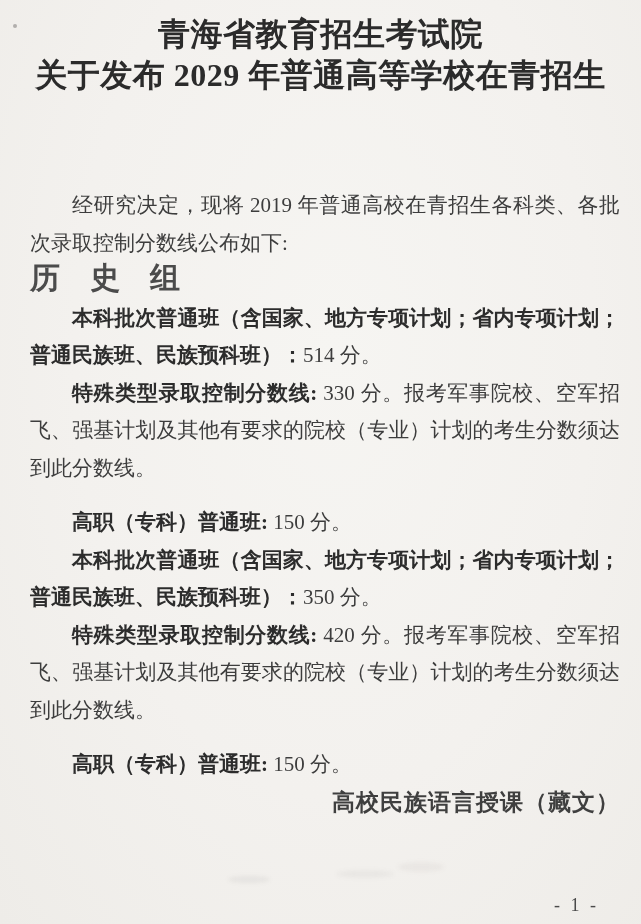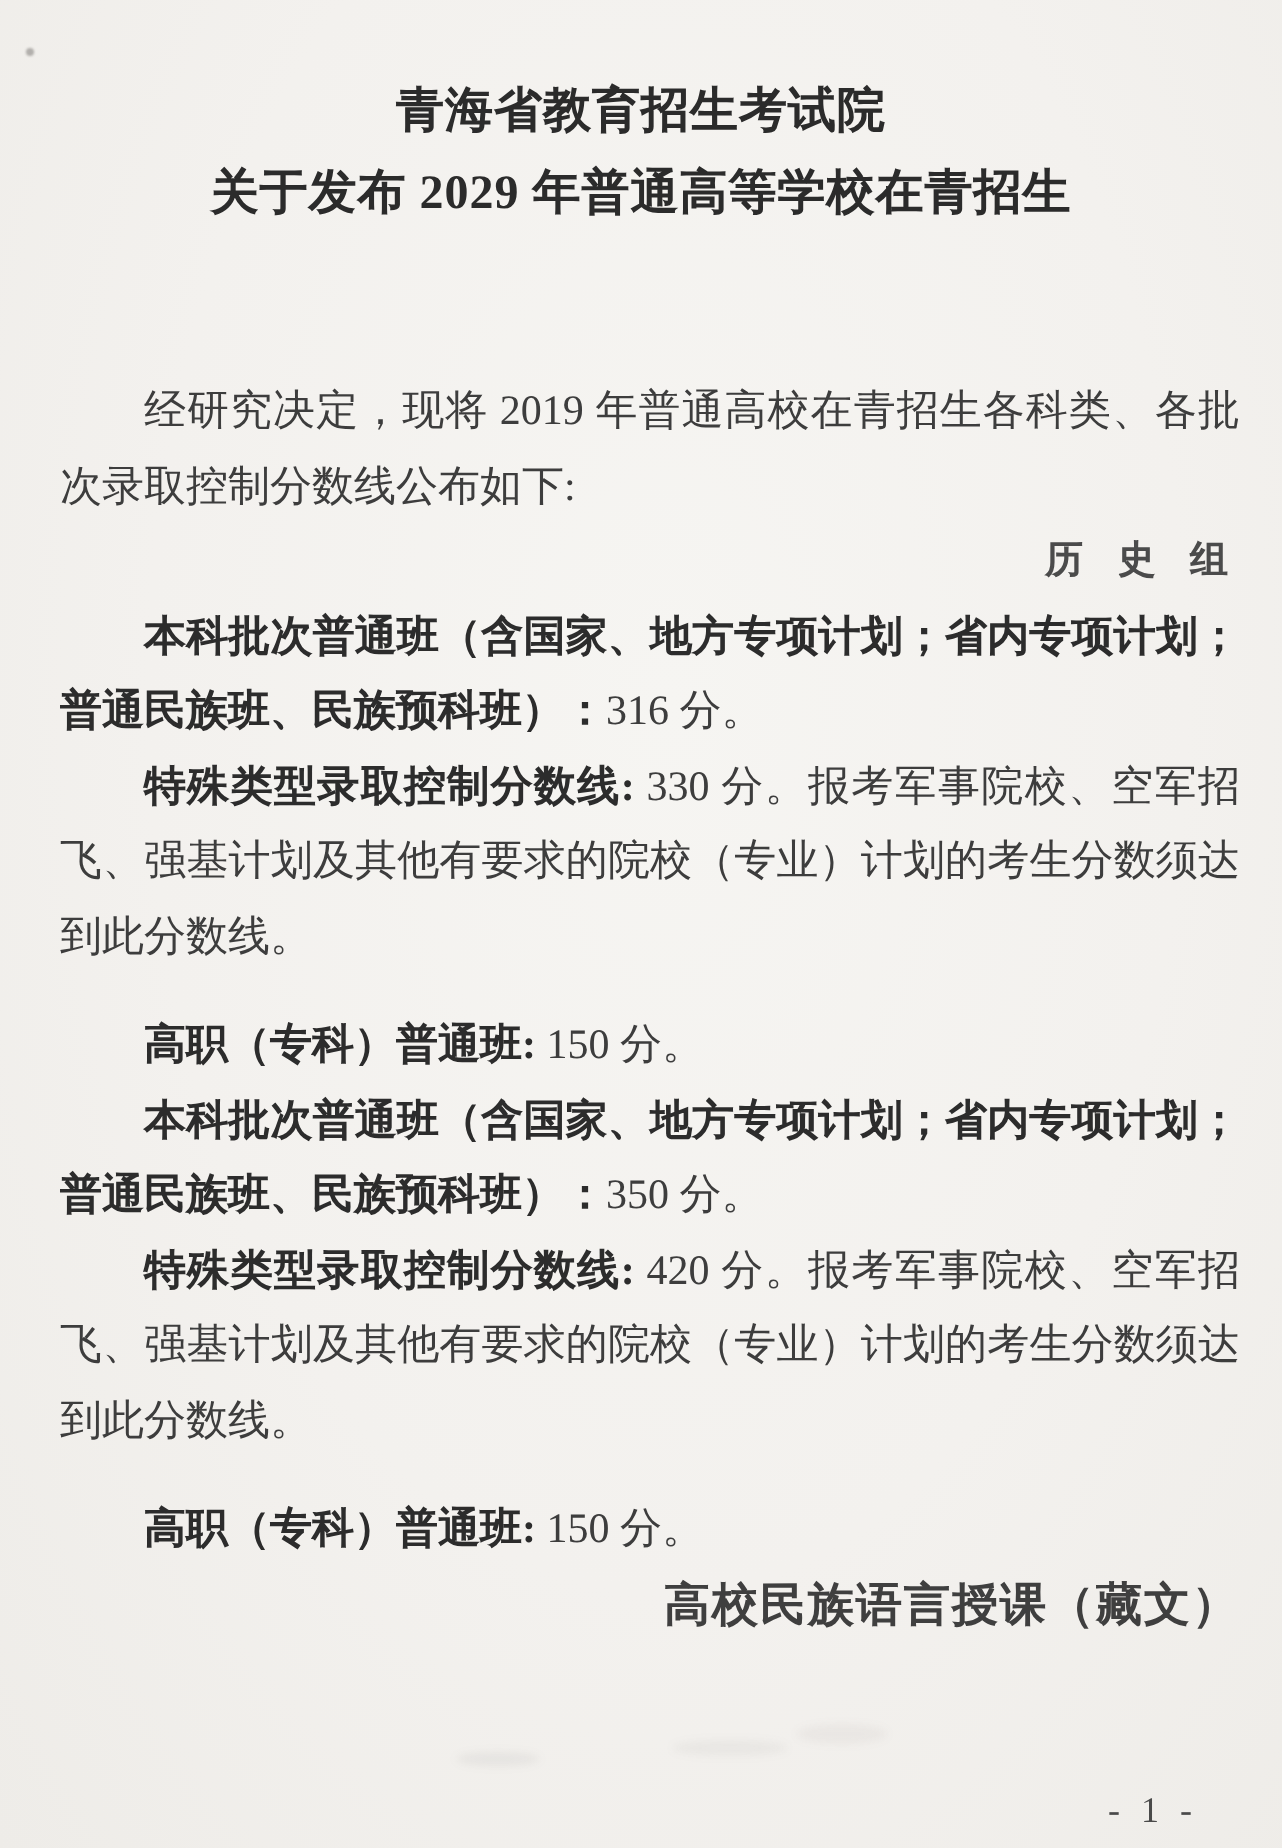--- a/index.html
+++ b/index.html
@@ -9,49 +9,49 @@
     height: 924px;
     margin: 0 auto;
     background:
       radial-gradient(ellipse at 52% 38%, #f6f5f2 0%, #f3f1ee 55%, #eeece8 100%);
     font-family: "Liberation Serif", "DejaVu Serif", serif;
     color: #3a3a3a;
     overflow: hidden;
   }
   
   .doc-title {
-    padding-top: 36px;
+    padding-top: 14px;
     text-align: center;
     font-weight: 700;
-    font-size: 24px;
+    font-size: 32px;
     line-height: 41px;
     color: #2b2b2b;
     letter-spacing: 0.5px;
   }
   
   .doc-body {
     position: absolute;
     left: 30px;
     top: 187px;
     width: 590px;
     font-size: 21px;
     line-height: 37.5px;
     color: #3d3d3d;
   }
   .ln { white-space: nowrap; }
   .ind { text-indent: 2em; }
   .full { text-align: justify; text-align-last: justify; }
   .b { font-weight: 700; color: #2c2c2c; }
   .group-heading {
     margin: 0;
-    font-family: Liberation Sans, sans-serif;
+    font-family: Liberation Mono, monospace;
     font-weight: 700;
-    font-size: 19px;
+    font-size: 30px;
     line-height: 37.5px;
-    text-align: right;
+    text-align: left;
     letter-spacing: 6px;
     color: #4b4b4b;
     white-space: nowrap;
   }
   .minority-heading {
     margin: 0;
     font-family: "Liberation Sans", "DejaVu Sans", sans-serif;
     font-weight: 600;
     font-size: 23px;
     line-height: 37.5px;
@@ -100,21 +100,21 @@
   </header>
 
   <main class="doc-body">
 
     <div class="ln ind full">经研究决定，现将 2019 年普通高校在青招生各科类、各批</div>
     <div class="ln">次录取控制分数线公布如下:</div>
 
     <h2 class="group-heading">历 史 组</h2>
 
     <div class="ln ind full"><span class="b">本科批次普通班（含国家、地方专项计划；省内专项计划；</span></div>
-    <div class="ln"><span class="b">普通民族班、民族预科班）：</span><span>316 分。</span></div>
+    <div class="ln"><span class="b">普通民族班、民族预科班）：</span><span>514 分。</span></div>
 
     <div class="ln ind full"><span class="b">特殊类型录取控制分数线:</span><span> 330 分。报考军事院校、空军招</span></div>
     <div class="ln full">飞、强基计划及其他有要求的院校（专业）计划的考生分数须达</div>
     <div class="ln">到此分数线。</div>
 
     <div class="ln ind gap-top"><span class="b">高职（专科）普通班:</span><span> 150 分。</span></div>
 
 
     <div class="ln ind full"><span class="b">本科批次普通班（含国家、地方专项计划；省内专项计划；</span></div>
     <div class="ln"><span class="b">普通民族班、民族预科班）：</span><span>350 分。</span></div>

